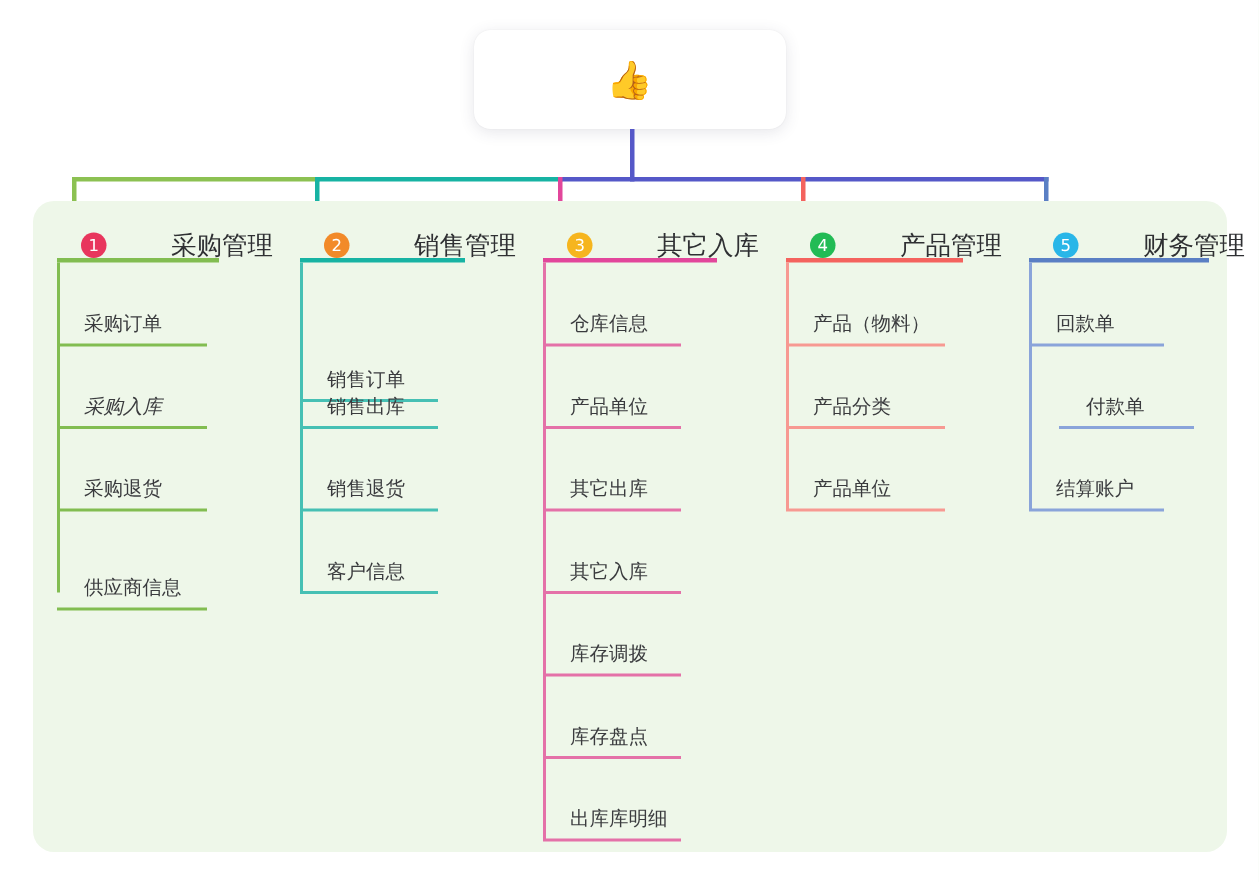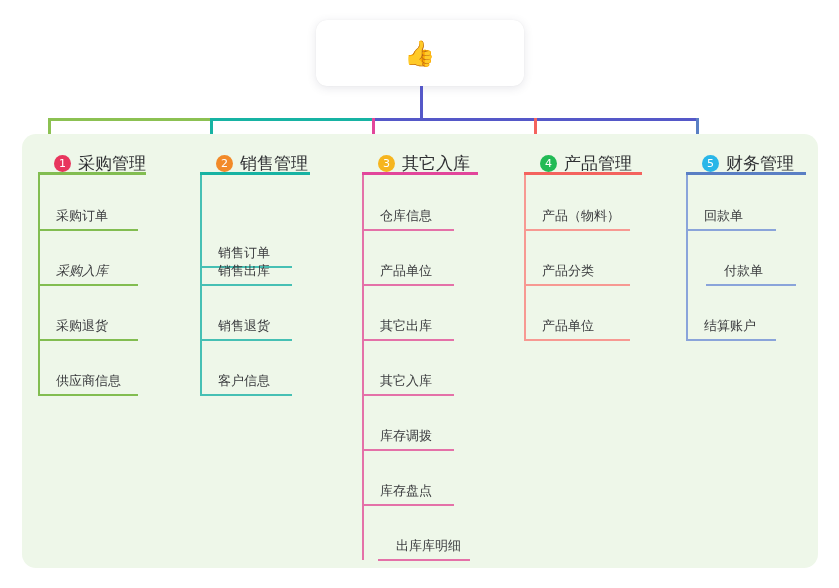--- a/index.html
+++ b/index.html
@@ -91,20 +91,21 @@
     font-size: 11px;
     line-height: 17px;
     text-align: center;
     font-family: "DejaVu Sans", sans-serif;
     flex: 0 0 auto;
   }
   .branch-label {
     font-size: 17px;
     color: #2f3033;
     white-space: nowrap;
+    margin-left: 36px;
   }
   .branch-rule {
     position: absolute;
     left: 0;
     height: 3px;
   }
 
   .leaf-stem {
     position: absolute;
     width: 2px;
@@ -166,21 +167,21 @@
           <div class="leaf-rule" style="width: 100px; background: rgb(130, 189, 81);"></div>
         </div>
         <div class="leaf" style="left: 0px; top: 231px; width: 100px; height: 55px; font-style: italic;">
           <span class="leaf-label">采购入库</span>
           <div class="leaf-rule" style="width: 100px; background: rgb(130, 189, 81);"></div>
         </div>
         <div class="leaf" style="left: 0px; top: 286px; width: 100px; height: 55px;">
           <span class="leaf-label">采购退货</span>
           <div class="leaf-rule" style="width: 100px; background: rgb(130, 189, 81);"></div>
         </div>
-        <div class="leaf" style="left: 0px; top: 341px; width: 100px; height: 55px;">
+        <div class="leaf" style="left: 0px; top: 341px; width: 100px; height: 66px;">
           <span class="leaf-label">供应商信息</span>
           <div class="leaf-rule" style="width: 100px; background: rgb(130, 189, 81);"></div>
         </div>
       </div>
       <div class="column" style="left: 200px; top: 0px; width: 112px;">
         <div class="branch-head" style="position: absolute; top: 148px; left: 0px;">
           <span class="badge" style="background: rgb(242, 138, 41);">2</span>
           <span class="branch-label">销售管理</span>
         </div>
         <div class="branch-rule" style="top: 172px; width: 110px; background: rgb(23, 179, 163);"></div>
@@ -226,21 +227,21 @@
           <div class="leaf-rule" style="width: 92px; background: rgb(228, 113, 168);"></div>
         </div>
         <div class="leaf" style="left: 0px; top: 396px; width: 92px; height: 55px;">
           <span class="leaf-label">库存调拨</span>
           <div class="leaf-rule" style="width: 92px; background: rgb(228, 113, 168);"></div>
         </div>
         <div class="leaf" style="left: 0px; top: 451px; width: 92px; height: 55px;">
           <span class="leaf-label">库存盘点</span>
           <div class="leaf-rule" style="width: 92px; background: rgb(228, 113, 168);"></div>
         </div>
-        <div class="leaf" style="left: 16px; top: 506px; width: 92px; height: 55px;">
+        <div class="leaf" style="left: 0px; top: 506px; width: 92px; height: 55px;">
           <span class="leaf-label">出库库明细</span>
           <div class="leaf-rule" style="width: 92px; background: rgb(228, 113, 168);"></div>
         </div>
       </div>
       <div class="column" style="left: 524px; top: 0px; width: 126px;">
         <div class="branch-head" style="position: absolute; top: 148px; left: 0px;">
           <span class="badge" style="background: rgb(34, 187, 85);">4</span>
           <span class="branch-label">产品管理</span>
         </div>
         <div class="branch-rule" style="top: 172px; width: 118px; background: rgb(244, 99, 94);"></div>

